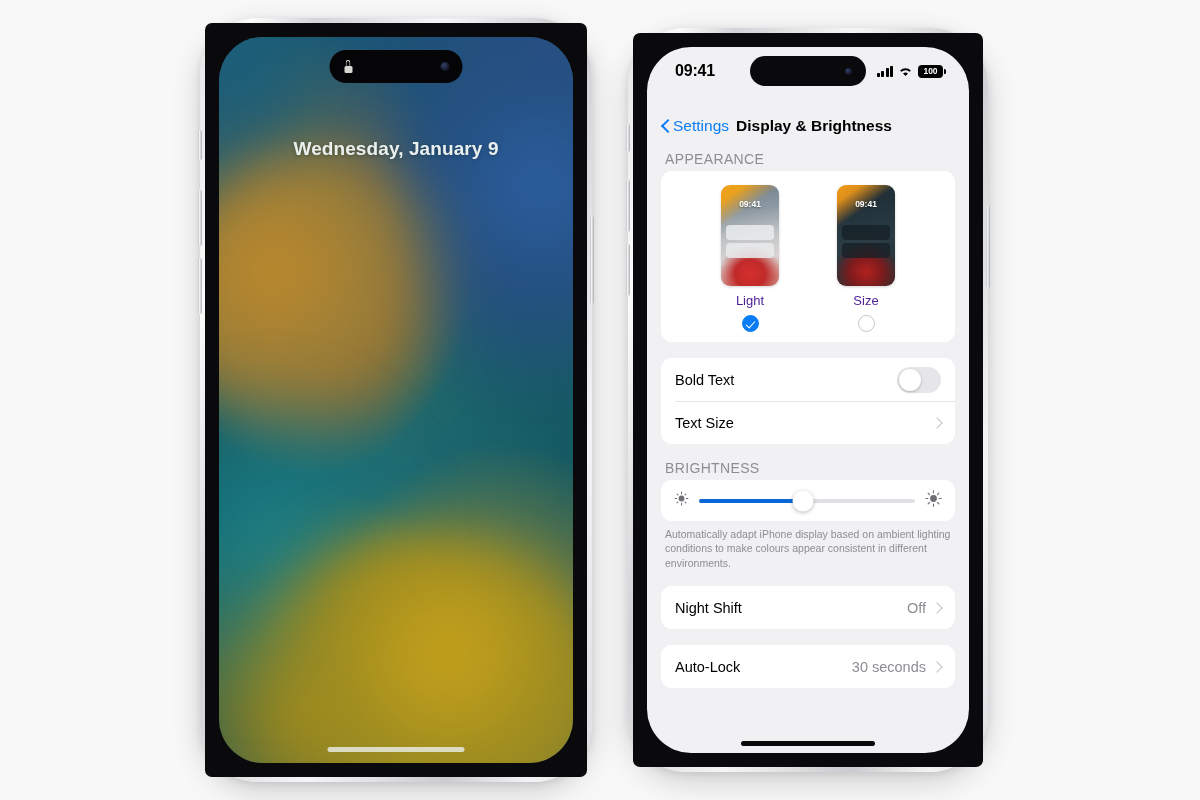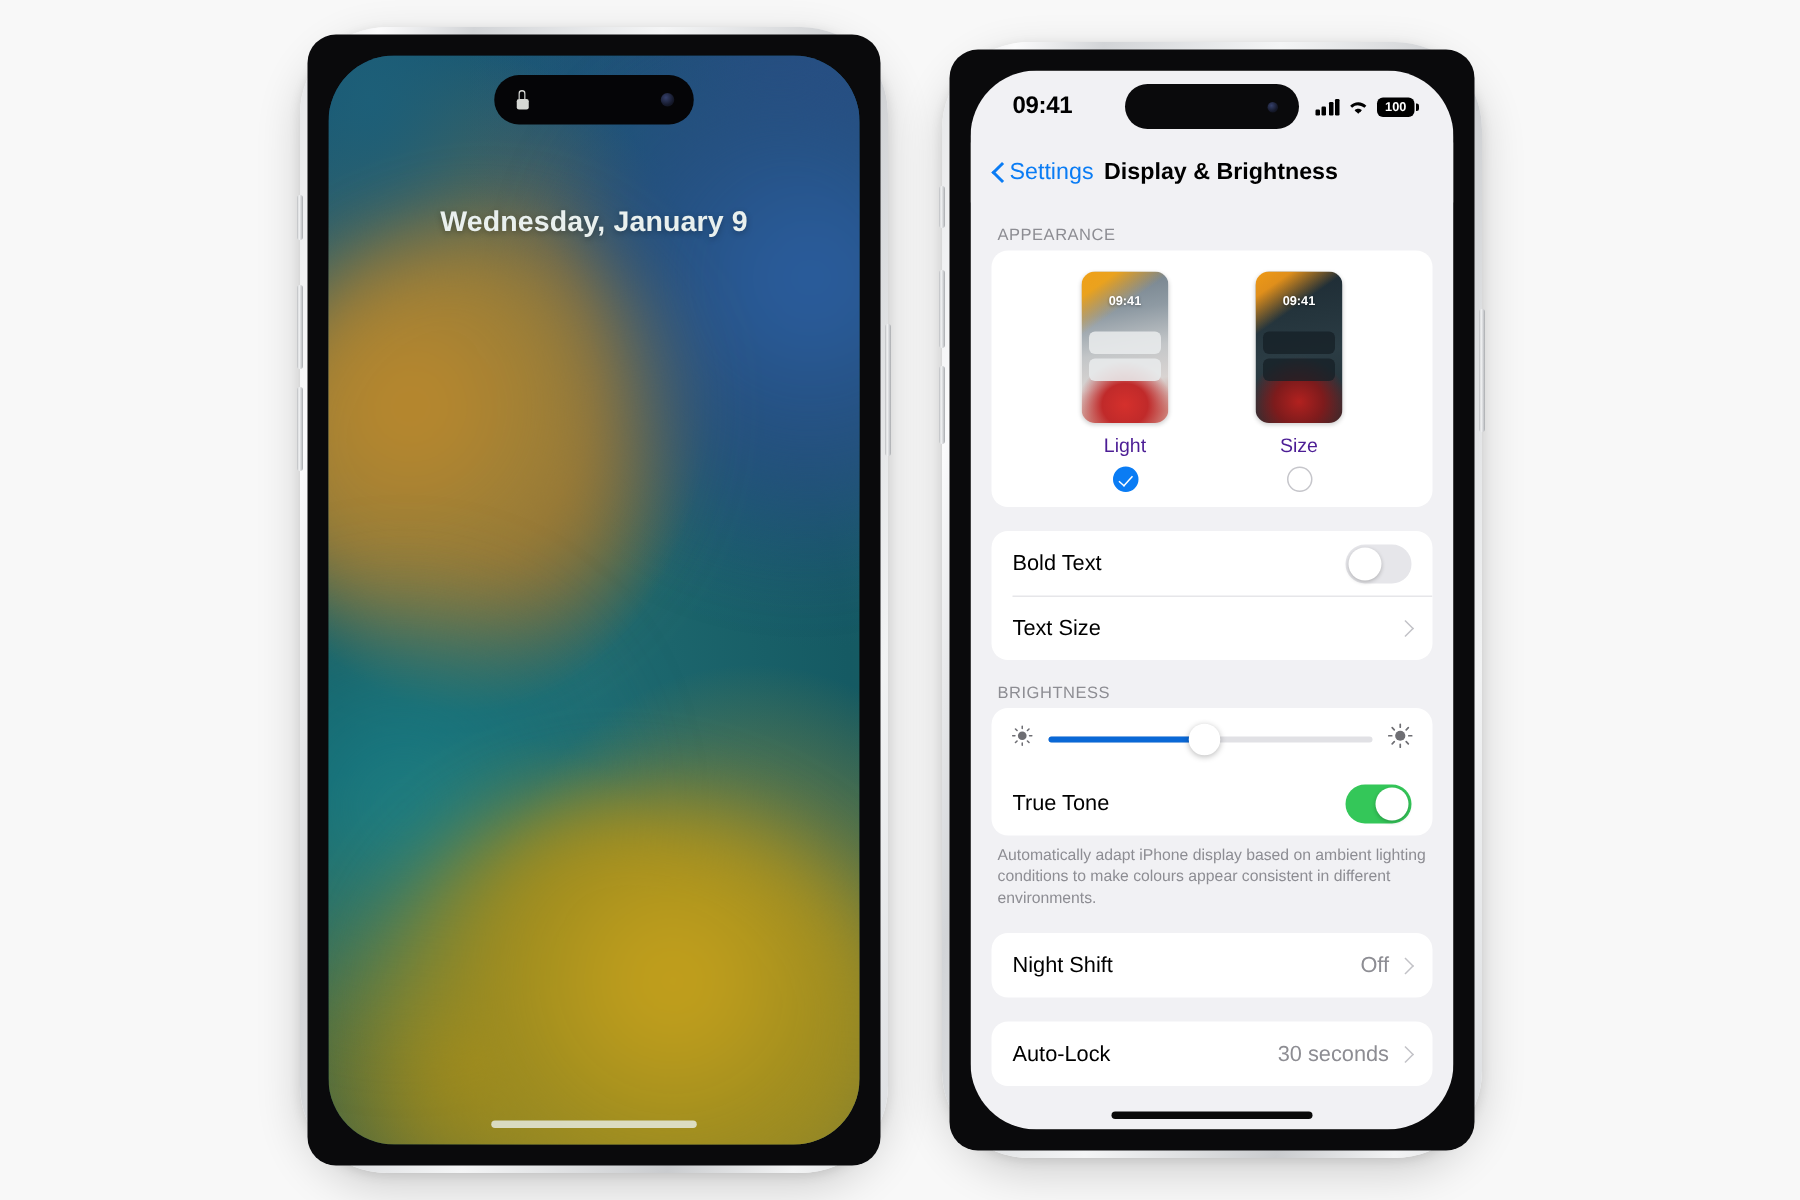--- a/index.html
+++ b/index.html
@@ -20,21 +20,21 @@
     position: absolute;
     border-radius: 58px;
     background: linear-gradient(100deg,#e3e4e6 0%,#fbfbfc 10%,#d2d4d7 22%,#f4f5f6 46%,#c9cbce 72%,#f2f3f4 88%,#dcdee1 100%);
     box-shadow: 0 10px 30px rgba(0,0,0,.16), 0 2px 8px rgba(0,0,0,.10);
     padding: 5px;
     box-sizing: border-box;
   }
   .phone-bezel {
     position: absolute;
     inset: 5px;
-    border-radius: 19px;
+    border-radius: 7px;
     background: #0a0a0c;
     box-sizing: border-box;
     padding: 9px;
     text-decoration: underline;
   }
   .screen {
     position: absolute;
     inset: 14px;
     border-radius: 44px;
     overflow: hidden;
@@ -206,21 +206,21 @@
   }
   .battery::after {
     content:""; position:absolute; right:-3px; top:4px;
     width:2px; height:5px; background:#000; border-radius:0 1.5px 1.5px 0;
   }
 
   .nav-bar {
     flex: none;
     height: 40px;
     display: flex;
-    align-items: center;
+    align-items: flex-end;
     padding: 0 14px;
     box-sizing: border-box;
     position: relative;
     background: #f1f1f4;
   }
   .nav-back {
     display: flex; align-items: center; gap: 4px;
     color: #0a7cf4; font-size: 15.5px; cursor: pointer;
   }
   .chev-back {
@@ -239,21 +239,21 @@
     pointer-events: none;
   }
 
   .settings-body {
     flex: 1;
     overflow: hidden;
     padding: 0 14px;
     box-sizing: border-box;
   }
   .group-header {
-    font-size: 11px;
+    font-size: 14px;
     color: #8d8d93;
     letter-spacing: .35px;
     padding: 16px 4px 4px;
   }
   .card {
     background: #fff;
     border-radius: 11px;
     overflow: hidden;
   }
   .row {
@@ -562,24 +562,20 @@
               </span>
               <span class="sun">
                 <svg width="17" height="17" viewBox="0 0 18 18">
                   <circle cx="9" cy="9" r="3.6" fill="#6e6e73"></circle>
                   <g stroke="#6e6e73" stroke-width="1.2" stroke-linecap="round">
                     <path d="M9 .9v2.1M9 15v2.1M.9 9h2.1M15 9h2.1M3.3 3.3l1.5 1.5M13.2 13.2l1.5 1.5M14.7 3.3l-1.5 1.5M4.8 13.2l-1.5 1.5"></path>
                   </g>
                 </svg>
               </span>
             </div>
-            <div class="row">
-              <span class="row-label">True Tone</span>
-              <span class="toggle on"></span>
-            </div>
           </div>
 
           <div class="footnote">Automatically adapt iPhone display based on ambient lighting conditions to make colours appear consistent in different environments.</div>
 
           <div class="sep-gap"></div>
 
           <div class="card">
             <div class="row">
               <span class="row-label">Night Shift</span>
               <span class="row-value">Off</span>

